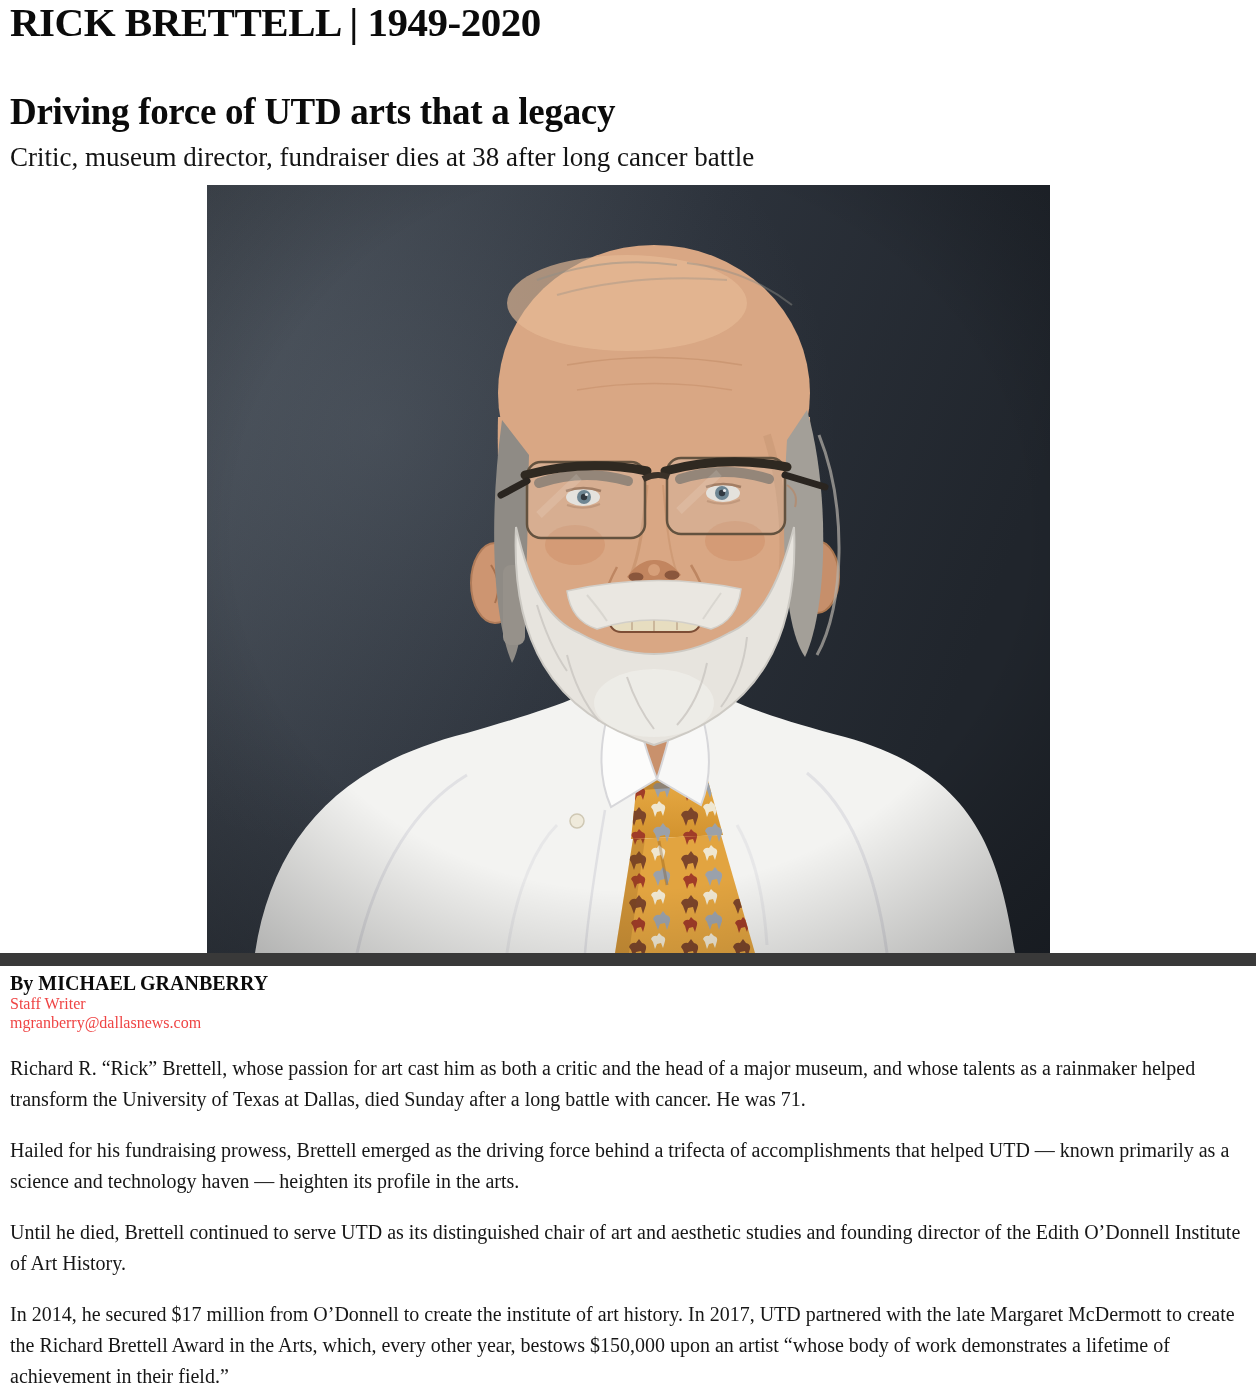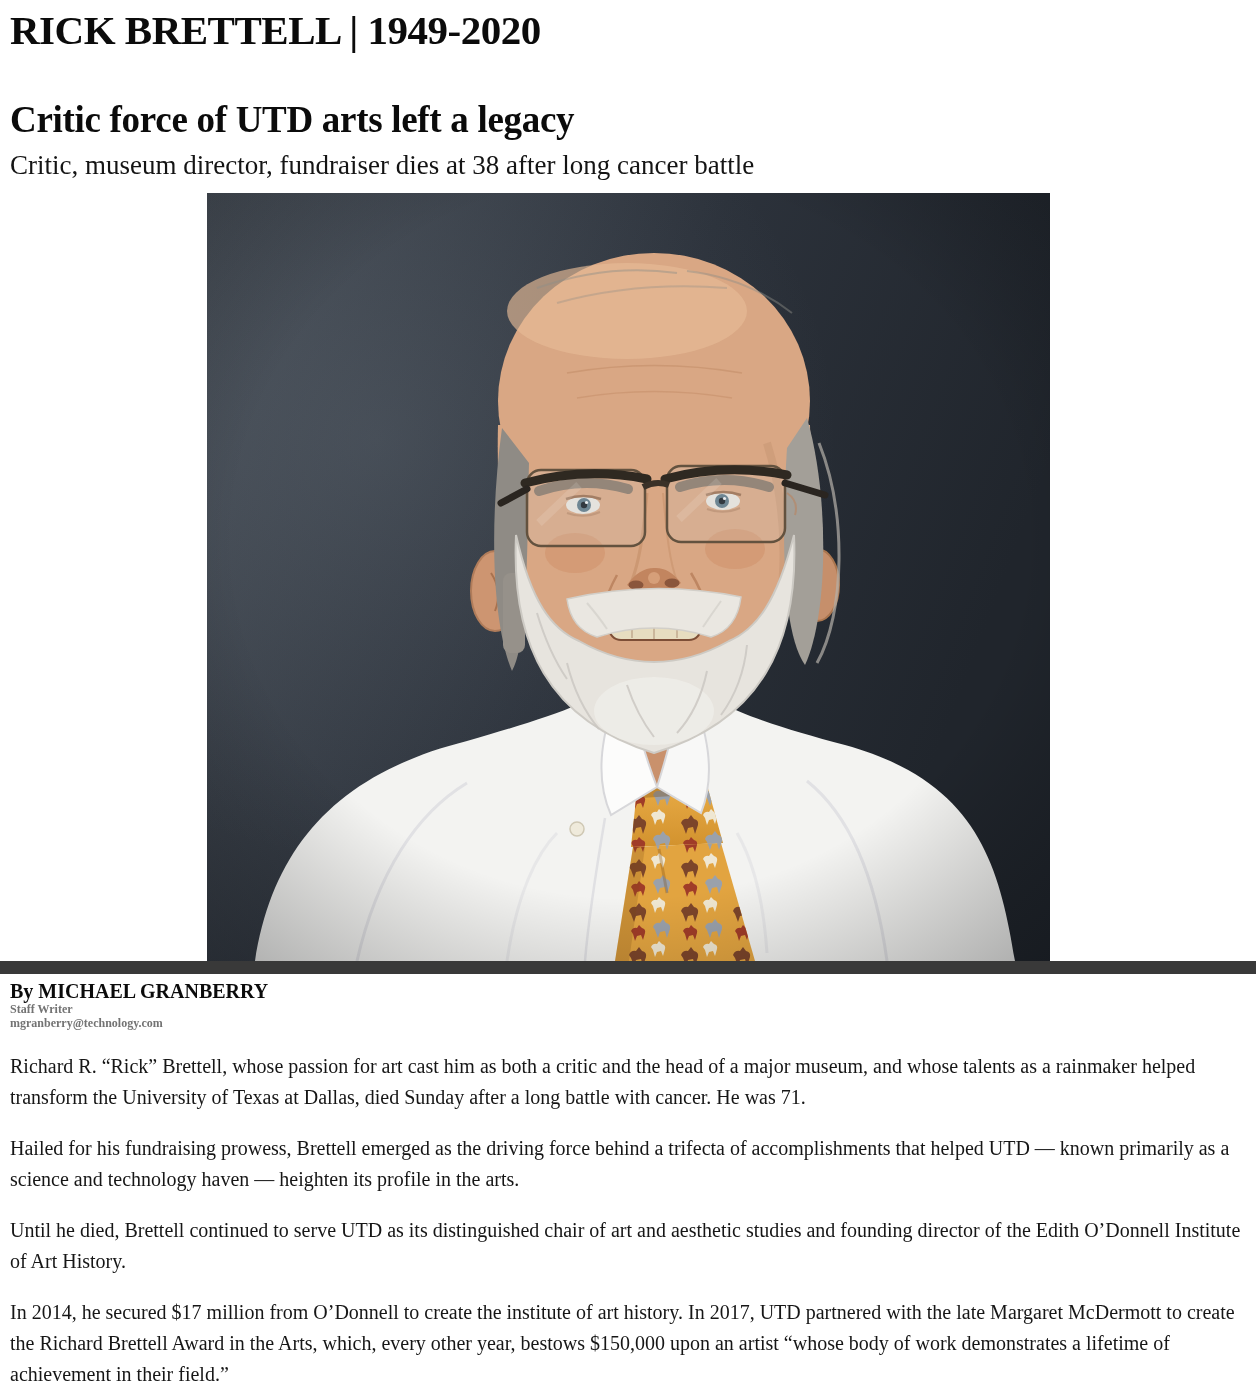--- a/index.html
+++ b/index.html
@@ -11,21 +11,21 @@
     color: #111111;
     position: relative;
   }
   .text-col { padding: 0 10px; }
   .kicker {
     font-size: 41px;
     font-weight: bold;
     letter-spacing: -0.5px;
     color: #0b0b0b;
     margin: 0;
-    padding-top: 8px;
+    padding-top: 0;
     line-height: 1.12;
   }
   .headline {
     font-size: 37px;
     font-weight: bold;
     letter-spacing: -0.3px;
     color: #0b0b0b;
     margin: 0;
     padding-top: 46px;
     line-height: 1.1;
@@ -52,43 +52,43 @@
     background: #393939;
   }
   .byline { padding-top: 5px; }
   .byline-author {
     font-size: 20px;
     font-weight: bold;
     line-height: 1.2;
     color: #0b0b0b;
   }
   .byline-role, .byline-email {
-    font-size: 12px;
-    font-weight: bold;
+    font-size: 16px;
+    font-weight: normal;
     line-height: 1.16;
-    color: #737373;
+    color: #ef4444;
   }
   .article p {
     font-size: 20px;
     line-height: 31px;
     color: #161616;
     margin: 0;
     padding-top: 20px;
     max-width: 1240px;
   }
   .article { padding-bottom: 14px; }
 </style>
 </head>
 <body>
 
 <div class="page">
 
   <div class="text-col">
     <h1 class="kicker">RICK BRETTELL | 1949-2020</h1>
-    <h2 class="headline">Critic force of UTD arts left a legacy</h2>
+    <h2 class="headline">Driving force of UTD arts that a legacy</h2>
     <div class="deck">Critic, museum director, fundraiser dies at 38 after long cancer battle</div>
   </div>
 
   <div class="photo-wrap" title="Studio portrait of a smiling balding man with gray hair, glasses and a white beard, wearing a white dress shirt and a gold tie patterned with small horses against a dark gray backdrop">
     <svg width="843" height="768" viewBox="0 0 843 768" xmlns="http://www.w3.org/2000/svg">
       <defs>
         <linearGradient id="bgGrad" x1="0" y1="0" x2="1" y2="0.35">
           <stop offset="0" stop-color="#454c55"></stop>
           <stop offset="0.55" stop-color="#2c323b"></stop>
           <stop offset="1" stop-color="#20252c"></stop>
@@ -248,21 +248,21 @@
 
       <rect x="0" y="0" width="843" height="768" fill="url(#vig)"></rect>
     </svg>
   </div>
 
   <div class="divider"></div>
 
   <div class="text-col byline">
     <div class="byline-author">By MICHAEL GRANBERRY</div>
     <div class="byline-role">Staff Writer</div>
-    <div class="byline-email">mgranberry@technology.com</div>
+    <div class="byline-email">mgranberry@dallasnews.com</div>
   </div>
 
   <div class="text-col article">
     <p>Richard R. “Rick” Brettell, whose passion for art cast him as both a critic and the head of a major museum, and whose talents as a rainmaker helped transform the University of Texas at Dallas, died Sunday after a long battle with cancer. He was 71.</p>
     <p>Hailed for his fundraising prowess, Brettell emerged as the driving force behind a trifecta of accomplishments that helped UTD — known primarily as a science and technology haven — heighten its profile in the arts.</p>
     <p>Until he died, Brettell continued to serve UTD as its distinguished chair of art and aesthetic studies and founding director of the Edith O’Donnell Institute of Art History.</p>
     <p>In 2014, he secured $17 million from O’Donnell to create the institute of art history. In 2017, UTD partnered with the late Margaret McDermott to create the Richard Brettell Award in the Arts, which, every other year, bestows $150,000 upon an artist “whose body of work demonstrates a lifetime of achievement in their field.”</p>
   </div>
 
 </div>

